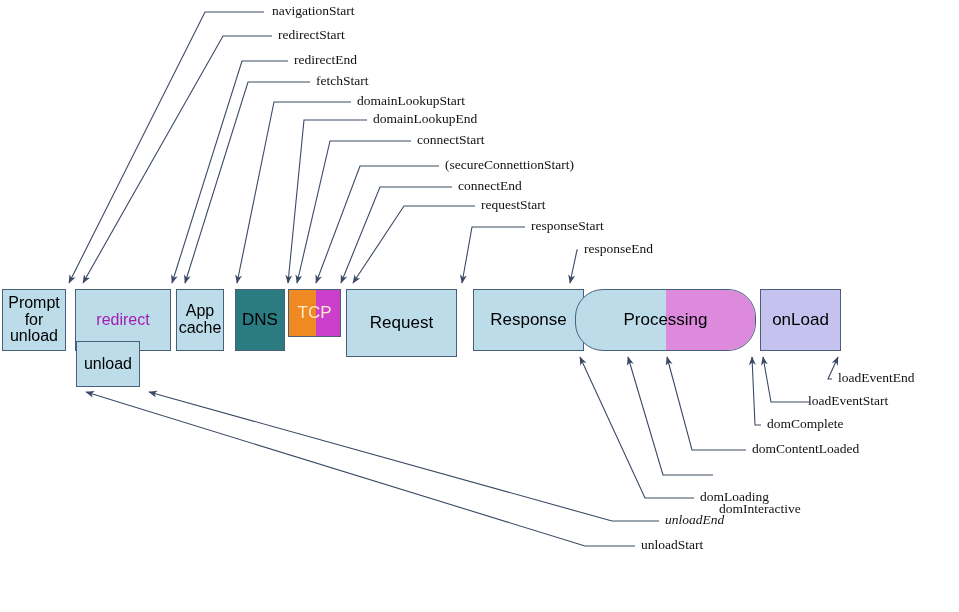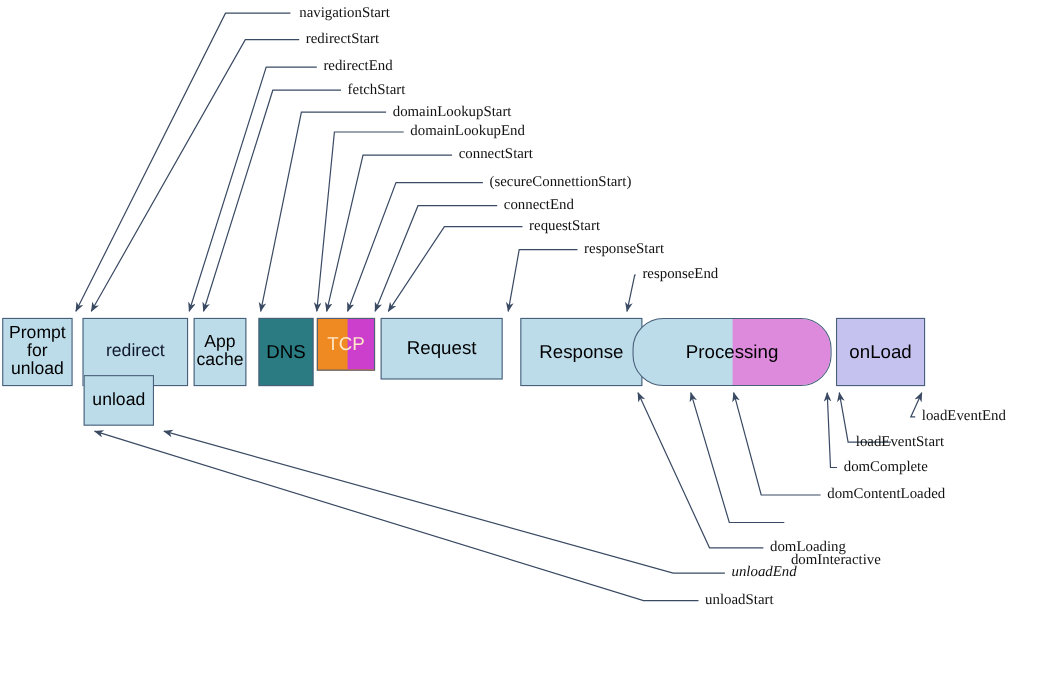--- a/index.html
+++ b/index.html
@@ -72,46 +72,46 @@
         <polyline points="694,498 645,498 580,357" fill="none" stroke="#3a4a63" stroke-width="1.1" marker-end="url(#ah)"></polyline>
         <polyline points="659,521 612,521 149,392" fill="none" stroke="#3a4a63" stroke-width="1.1" marker-end="url(#ah)"></polyline>
         <polyline points="635,546 585,546 86,392" fill="none" stroke="#3a4a63" stroke-width="1.1" marker-end="url(#ah)"></polyline>
       </g>
   </svg>
 
   <div id="phase-layer">
       <div class="tbox" style="left: 2px; top: 289px; width: 64px; height: 62px; font-size: 16px; color: rgb(0, 0, 0); background: rgb(188, 220, 234); border-color: rgb(74, 95, 122); z-index: 2;"><span>Prompt
 for
 unload</span></div>
-      <div class="tbox" style="left: 75px; top: 289px; width: 96px; height: 62px; font-size: 16px; color: #0f172a; background: rgb(188, 220, 234); border-color: rgb(74, 95, 122); z-index: 2;"><span>redirect</span></div>
+      <div class="tbox" style="left: 75px; top: 289px; width: 96px; height: 62px; font-size: 16px; color: #a21caf; background: rgb(188, 220, 234); border-color: rgb(74, 95, 122); z-index: 2;"><span>redirect</span></div>
       <div class="tbox" style="left: 76px; top: 341px; width: 64px; height: 46px; font-size: 16px; color: rgb(0, 0, 0); background: rgb(188, 220, 234); border-color: rgb(74, 95, 122); z-index: 5;"><span>unload</span></div>
       <div class="tbox" style="left: 176px; top: 289px; width: 48px; height: 62px; font-size: 16px; color: rgb(0, 0, 0); background: rgb(188, 220, 234); border-color: rgb(74, 95, 122); z-index: 2;"><span>App
 cache</span></div>
       <div class="tbox" style="left: 235px; top: 289px; width: 50px; height: 62px; font-size: 17px; color: #000000; background: rgb(42, 123, 130); border-color: rgb(74, 95, 122); z-index: 2;"><span>DNS</span></div>
       <div class="tbox" style="left: 288px; top: 289px; width: 53px; height: 48px; font-size: 17px; color: rgb(255, 233, 201); background: rgb(239, 138, 34); border-color: rgb(74, 95, 122); z-index: 2;"><div class="fill-right" style="left: 52%; right: 0px; background: rgb(204, 63, 204);"></div><span>TCP</span></div>
-      <div class="tbox" style="left: 346px; top: 289px; width: 111px; height: 56px; font-size: 17px; color: rgb(0, 0, 0); background: rgb(188, 220, 234); border-color: rgb(74, 95, 122); z-index: 2; text-align: center;"><span>Request</span></div>
+      <div class="tbox" style="left: 346px; top: 289px; width: 111px; height: 68px; font-size: 17px; color: rgb(0, 0, 0); background: rgb(188, 220, 234); border-color: rgb(74, 95, 122); z-index: 2; text-align: center;"><span>Request</span></div>
       <div class="tbox" style="left: 473px; top: 289px; width: 111px; height: 62px; font-size: 17px; color: rgb(0, 0, 0); background: rgb(188, 220, 234); border-color: rgb(74, 95, 122); z-index: 2;"><span>Response</span></div>
       <div class="tbox" style="left: 575px; top: 289px; width: 181px; height: 62px; font-size: 17px; color: rgb(0, 0, 0); background: rgb(188, 220, 234); border-color: rgb(74, 95, 122); z-index: 2; border-radius: 28px;"><div class="fill-right" style="left: 50%; right: 0px; background: rgb(221, 138, 221);"></div><span>Processing</span></div>
       <div class="tbox" style="left: 760px; top: 289px; width: 81px; height: 62px; font-size: 17px; color: rgb(0, 0, 0); background: rgb(197, 194, 239); border-color: rgb(74, 95, 122); z-index: 2;"><span>onLoad</span></div>
     </div>
   <div id="label-layer">
       <div class="lbl" style="left: 272px; top: 3px;">navigationStart</div>
       <div class="lbl" style="left: 278px; top: 27px;">redirectStart</div>
       <div class="lbl" style="left: 294px; top: 52px;">redirectEnd</div>
       <div class="lbl" style="left: 316px; top: 73px;">fetchStart</div>
       <div class="lbl" style="left: 357px; top: 93px;">domainLookupStart</div>
       <div class="lbl" style="left: 373px; top: 111px;">domainLookupEnd</div>
       <div class="lbl" style="left: 417px; top: 132px;">connectStart</div>
       <div class="lbl" style="left: 445px; top: 157px;">(secureConnettionStart)</div>
       <div class="lbl" style="left: 458px; top: 178px;">connectEnd</div>
       <div class="lbl" style="left: 481px; top: 197px;">requestStart</div>
       <div class="lbl" style="left: 531px; top: 218px;">responseStart</div>
       <div class="lbl" style="left: 584px; top: 241px;">responseEnd</div>
       <div class="lbl" style="left: 838px; top: 370px;">loadEventEnd</div>
-      <div class="lbl" style="left: 778px; top: 393px;">loadEventStart</div>
+      <div class="lbl" style="left: 808px; top: 393px;">loadEventStart</div>
       <div class="lbl" style="left: 767px; top: 416px;">domComplete</div>
       <div class="lbl" style="left: 752px; top: 441px;">domContentLoaded</div>
       <div class="lbl" style="left: 719px; top: 466px; margin-top: 35px;">domInteractive</div>
       <div class="lbl" style="left: 700px; top: 489px;">domLoading</div>
       <div class="lbl" style="left: 665px; top: 512px; font-style: italic;">unloadEnd</div>
       <div class="lbl" style="left: 641px; top: 537px;">unloadStart</div>
     </div>
 </div>
 
 </body></html>

